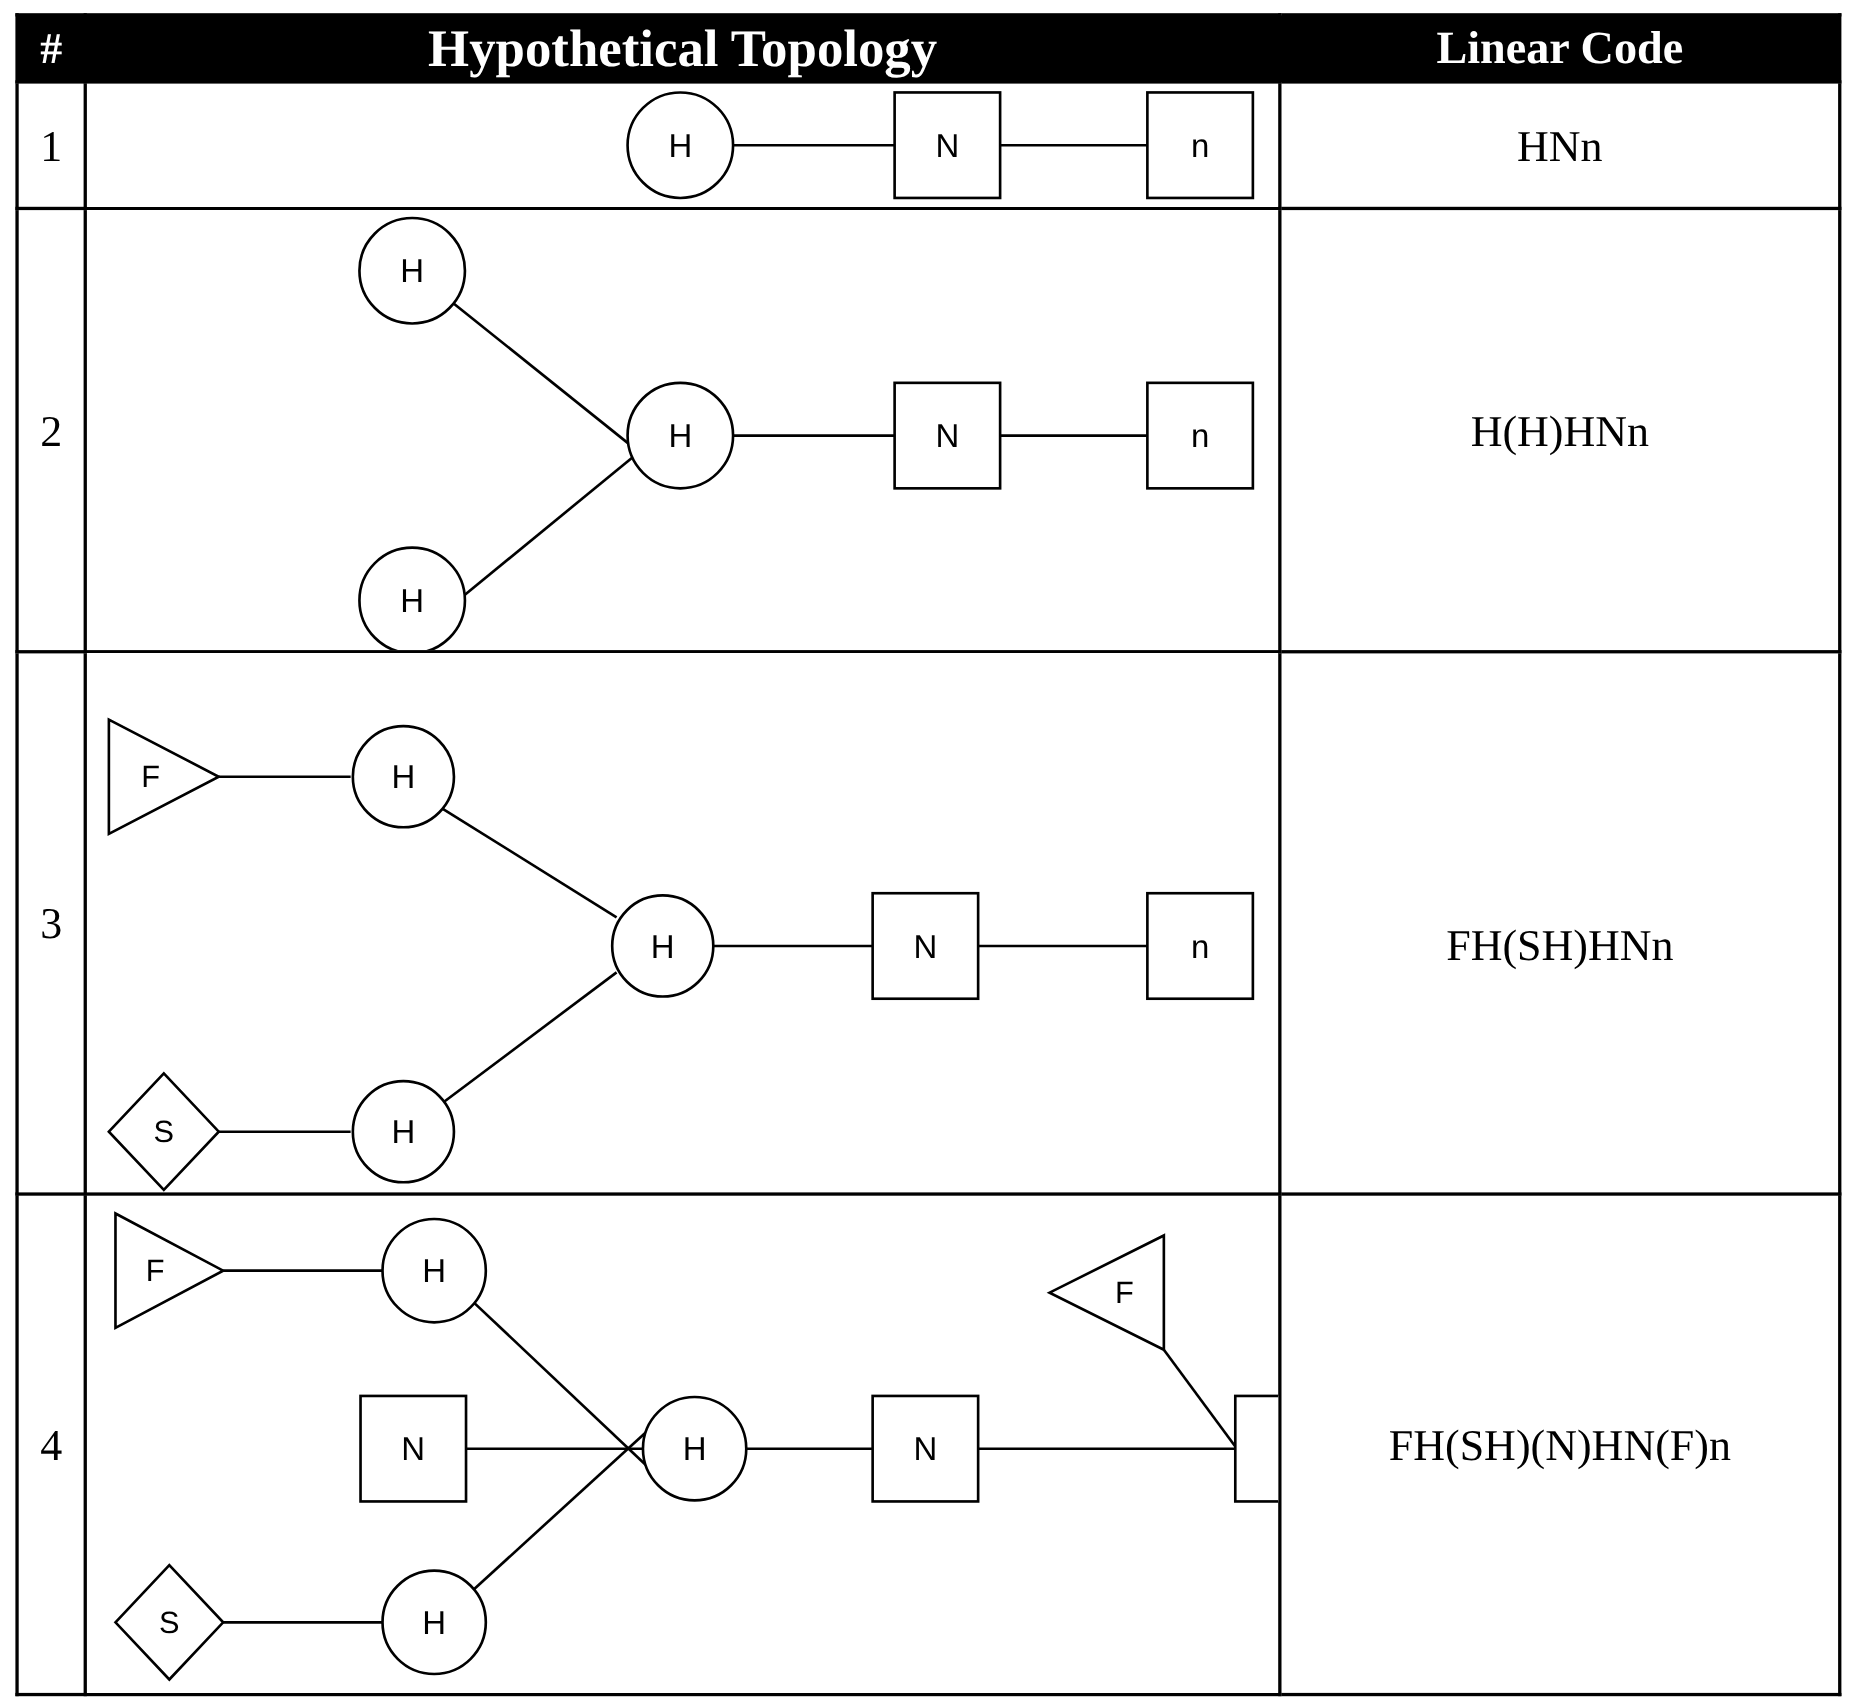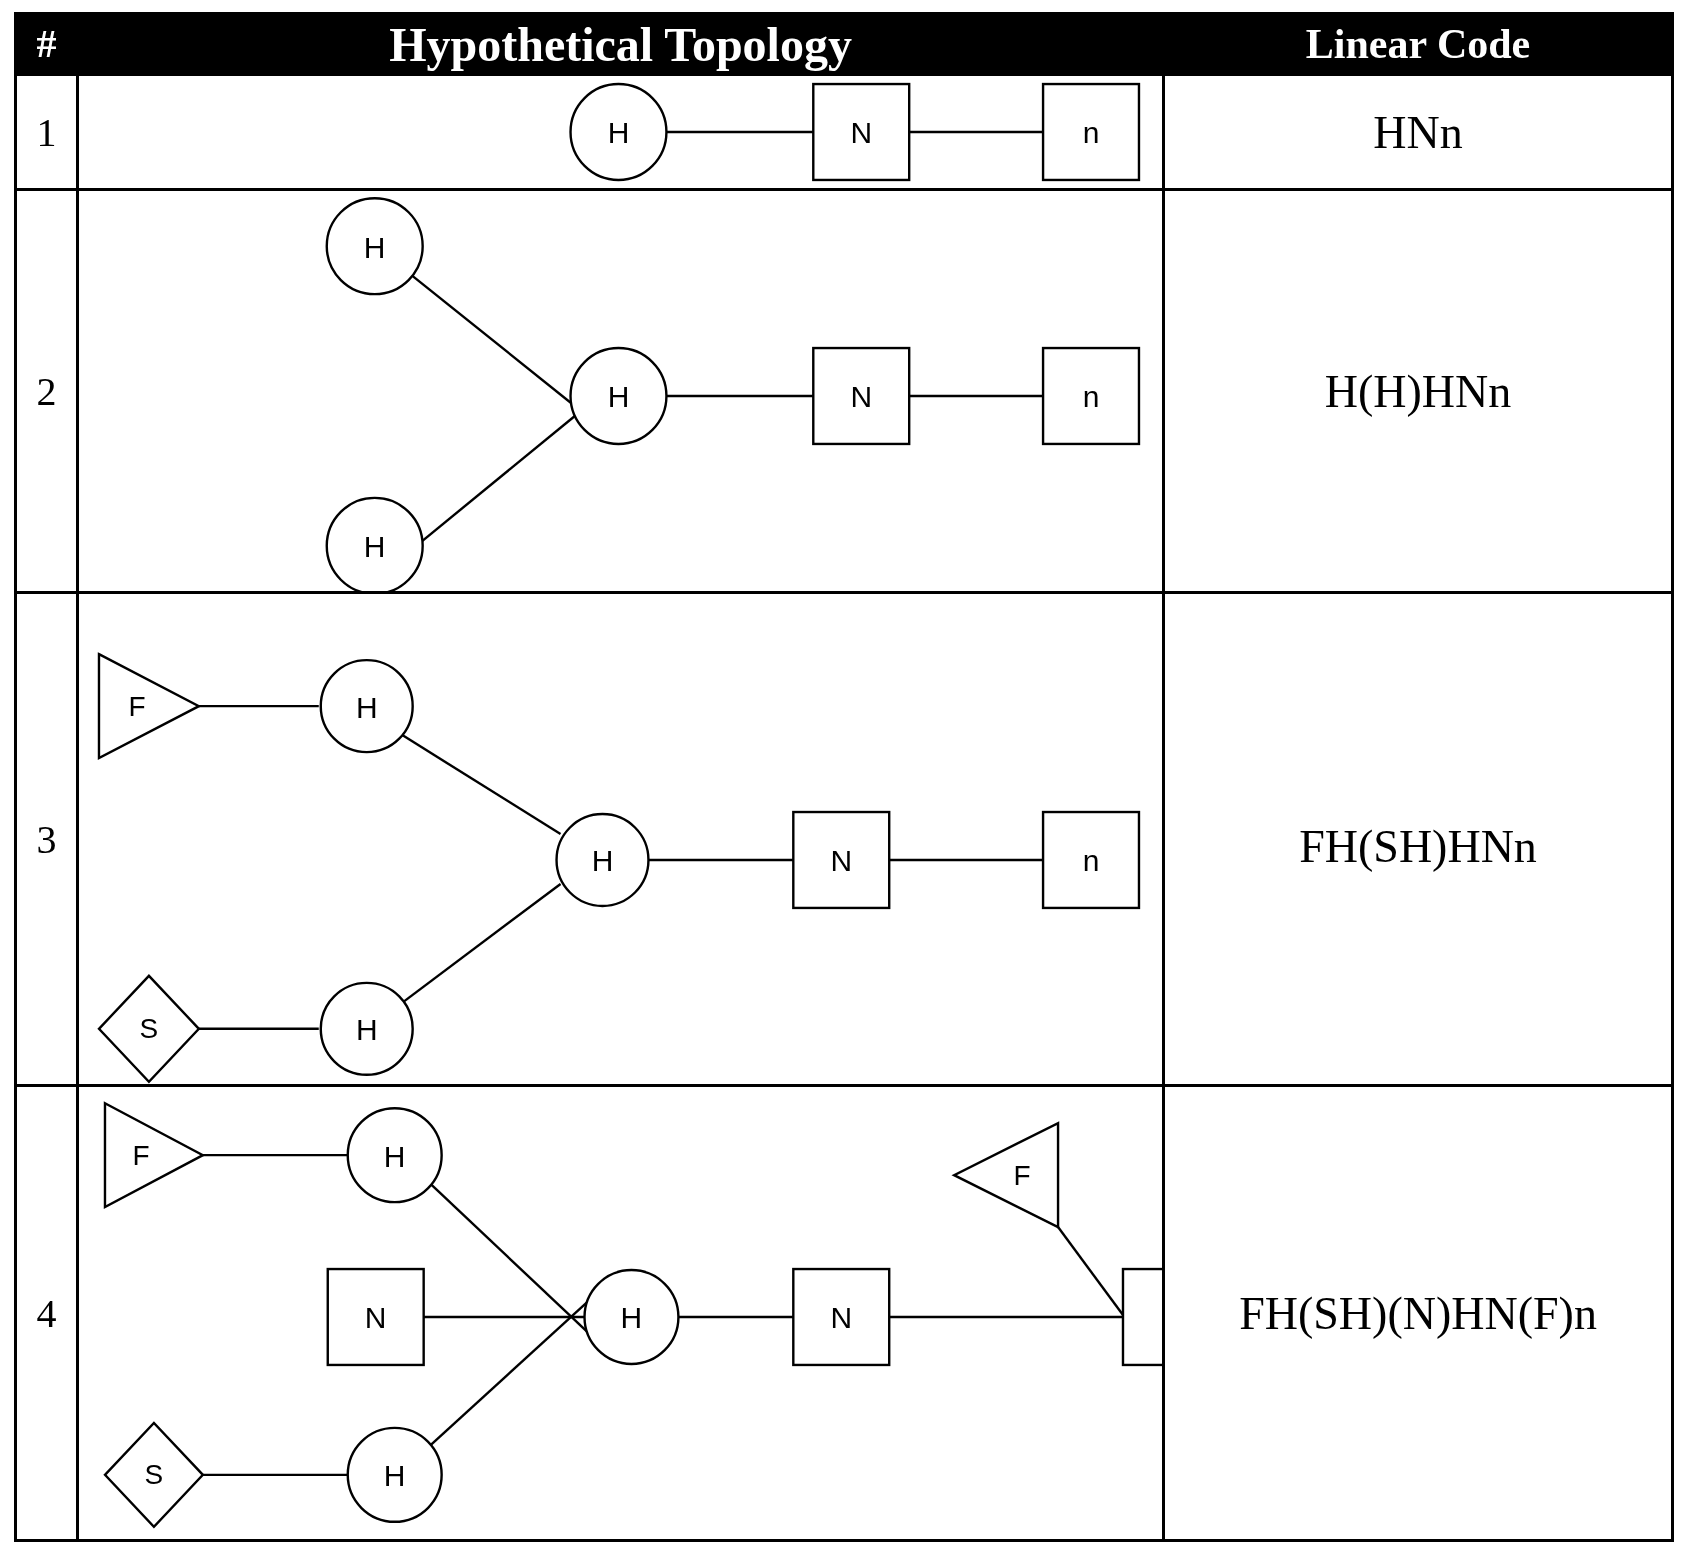--- a/index.html
+++ b/index.html
@@ -23,22 +23,22 @@
     font-family:"Liberation Serif",serif;
     border:3px solid #000;
   }
   .col-num{width:62px;}
   .col-topo{width:1084px;}
   .col-code{width:508px;}
   th.h-num{font-size:40px;height:58px;line-height:58px;}
   th.h-topo{font-size:48px;}
   th.h-code{font-size:42px;}
   td.rownum{font-size:40px;text-align:center;font-family:"Liberation Serif",serif;}
-  td.code{font-size:46px;text-align:center;font-family:"Liberation Serif",serif;}
-  td.code.top-align{vertical-align:top;padding-top:0px;}
+  td.code{font-size:40px;text-align:center;font-family:"Liberation Serif",serif;}
+  td.code.top-align{vertical-align:top;padding-top:16px;}
   td.topocell{position:relative;padding:0;}
   .diagram{display:block;width:100%;}
   svg text{font-family:"Liberation Sans",sans-serif;fill:#000;}
   .nodeshape{fill:#ffffff;stroke:#000000;stroke-width:2.4;}
   .edge{stroke:#000000;stroke-width:2.4;fill:none;}
   .lbl{font-size:30px;text-anchor:middle;dominant-baseline:central;}
   .lbl-sm{font-size:28px;text-anchor:middle;dominant-baseline:central;}
 </style>
 </head>
 <body>

